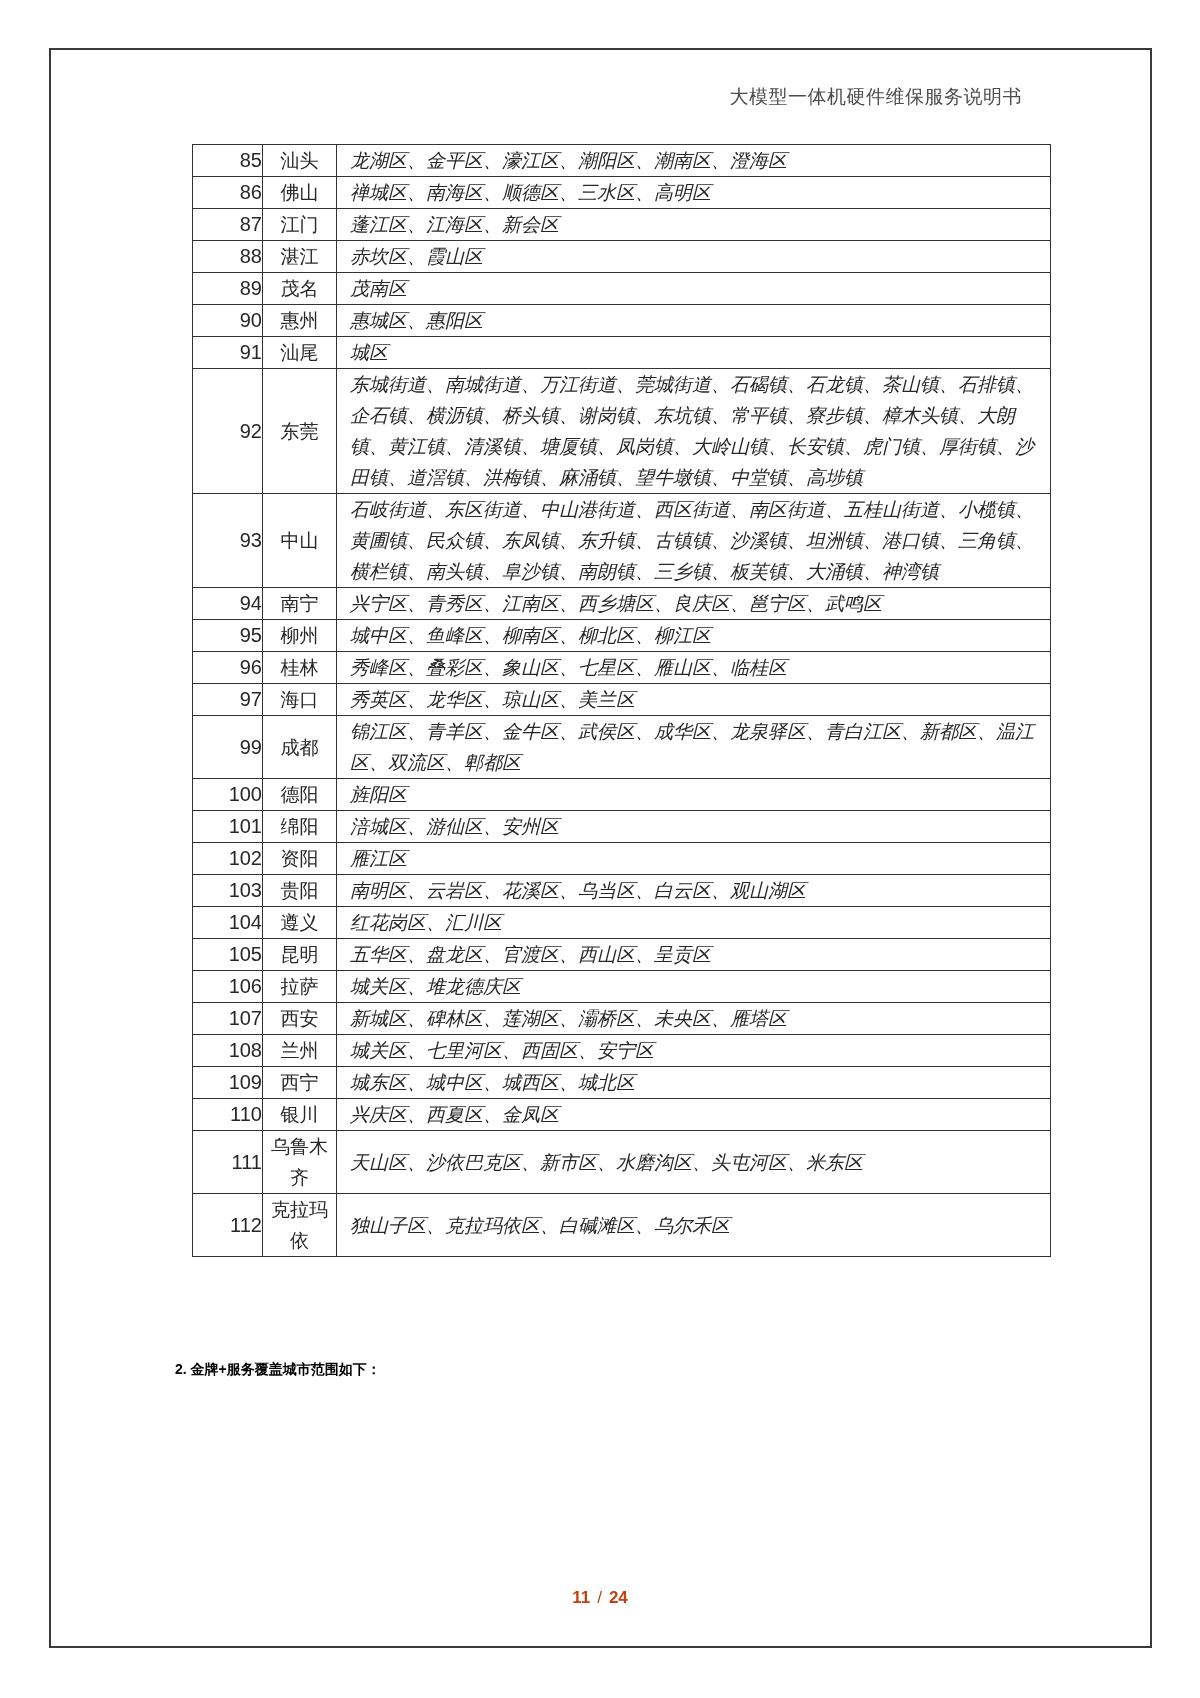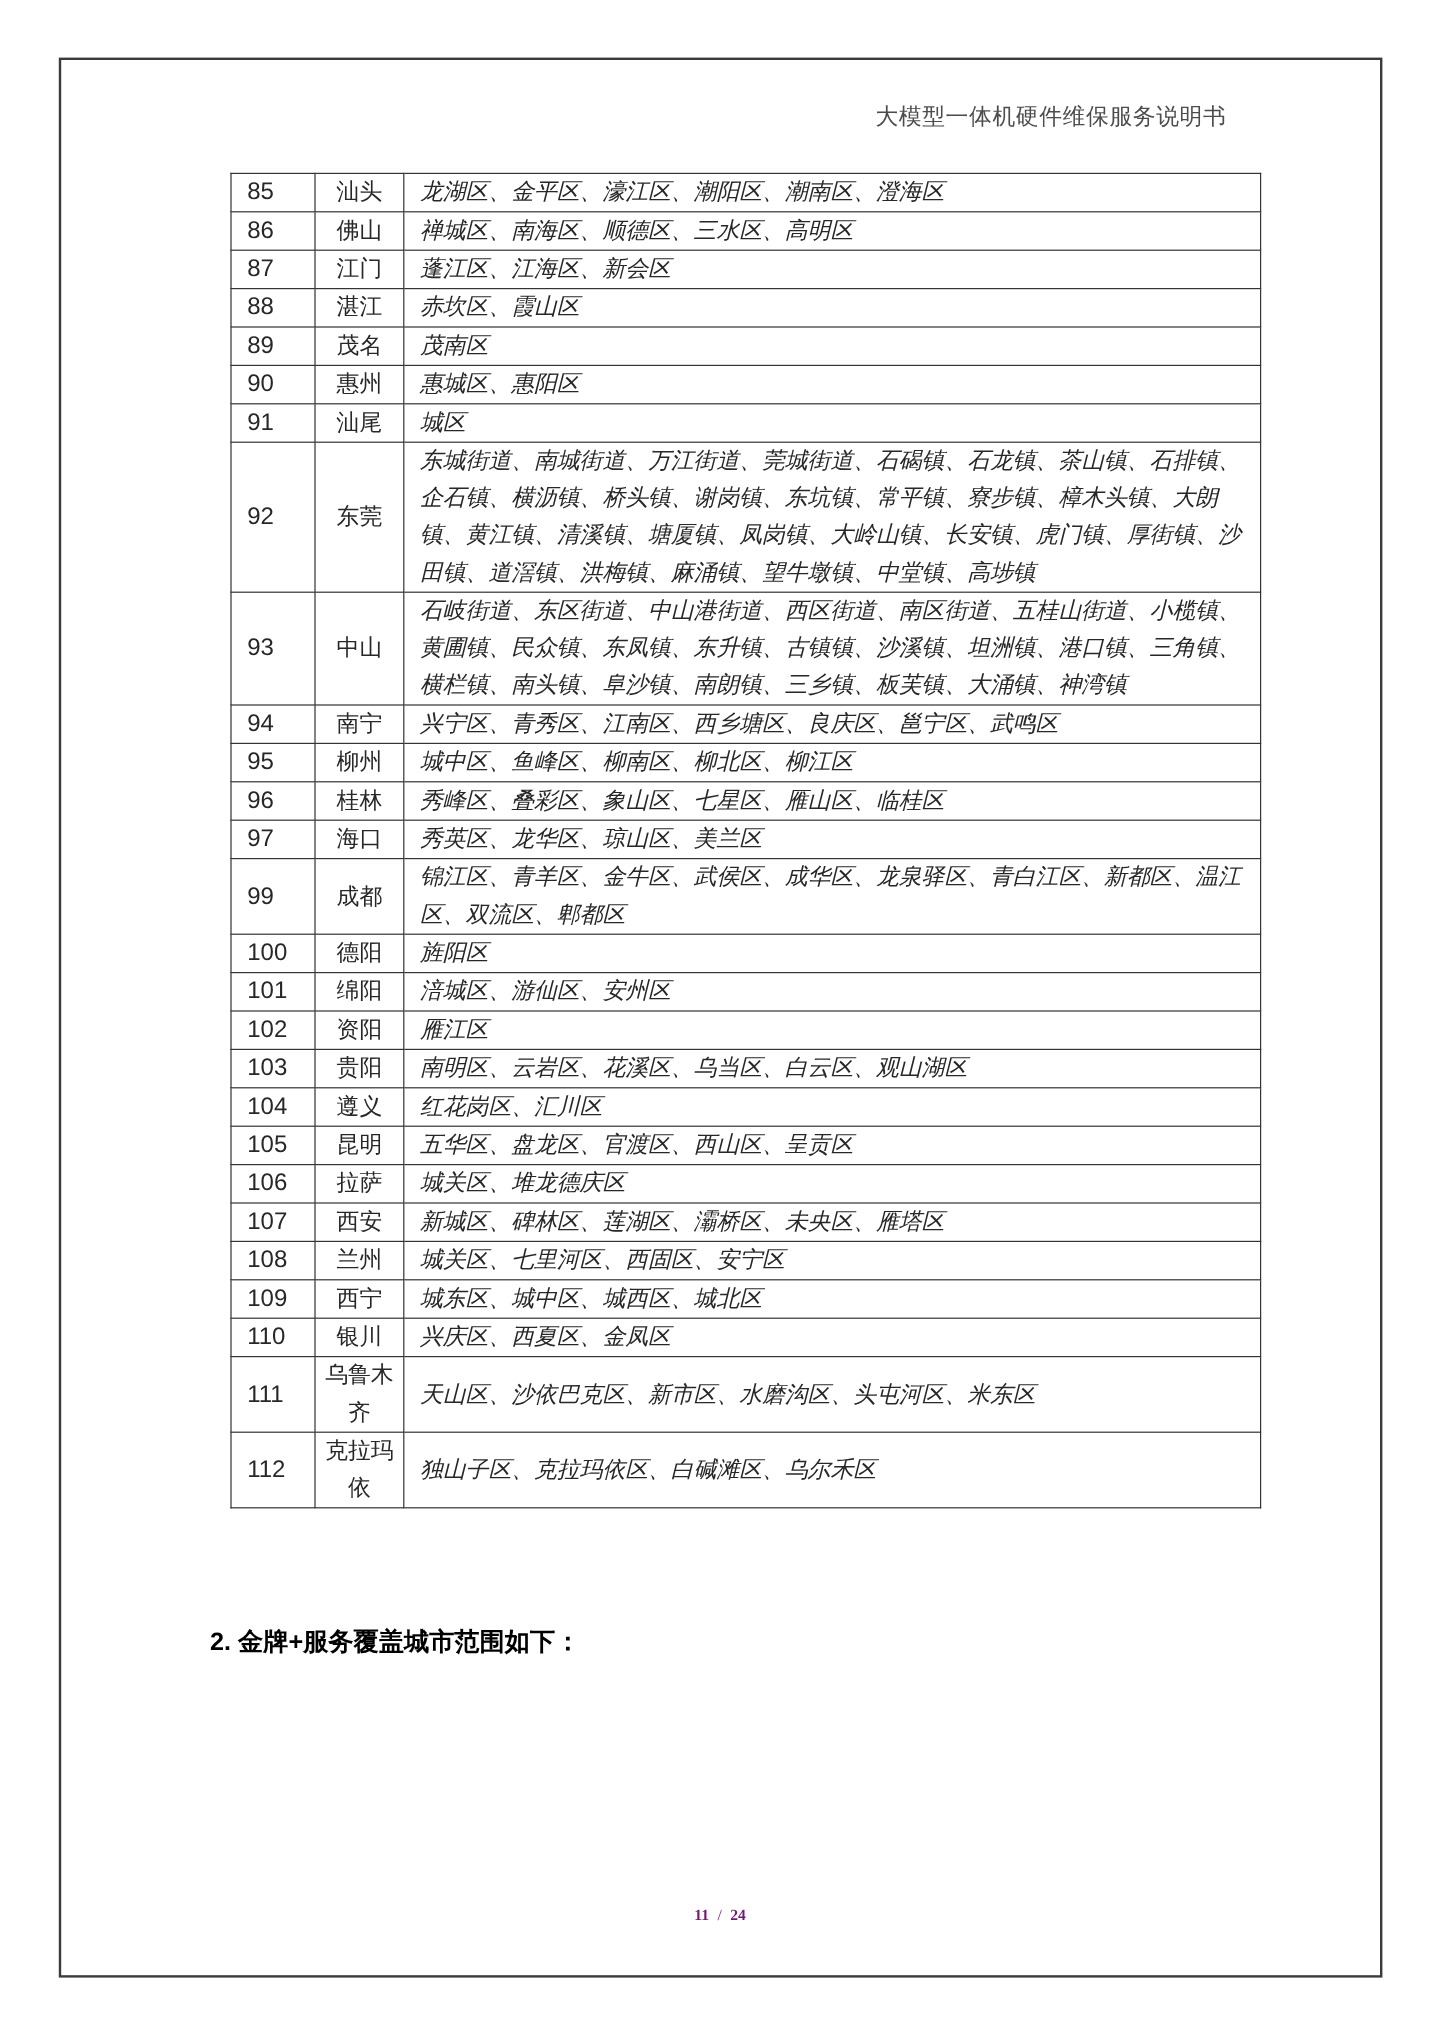--- a/index.html
+++ b/index.html
@@ -44,51 +44,51 @@
     color: var(--text, #272727);
   }
   .coverage-table td {
     border: 1.5px solid var(--border, #333333);
     line-height: 31px;
     padding: 0;
     vertical-align: middle;
     word-break: break-all;
   }
   .coverage-table td.col-no {
-    text-align: left;
+    text-align: right;
     padding-left: 13px;
     font-size: 20px;
   }
   .coverage-table td.col-city {
     text-align: center;
     padding: 0 2px;
   }
   .coverage-table td.col-districts {
     padding: 0 8px 0 13px;
     font-style: italic;
   }
   .section-heading {
     position: absolute;
     left: 175px;
     top: 1354px;
-    font-size: 21px;
+    font-size: 14px;
     line-height: 30px;
     font-weight: bold;
     color: var(--heading-text, #000000);
     white-space: nowrap;
   }
   .page-footer {
     position: absolute;
     top: 1588px;
     left: 0;
     width: 100%;
     text-align: center;
-    font-family: Liberation Serif, serif;
-    font-size: 13px;
-    color: #701a75;
+    font-family: Liberation Sans, sans-serif;
+    font-size: 17px;
+    color: #c2410c;
   }
   .page-footer .num { font-weight: bold; }
   .page-footer .sep { font-weight: normal; margin: 0 7px; }
 </style>
 </head>
 <body style="--border: #333333; --frame-border: #3b3b3b; --text: #272727; --header-text: #4c4c4c; --heading-text: #000000;">
 
 <div class="page-frame"></div>
 
 <div class="header-title">大模型一体机硬件维保服务说明书</div>

